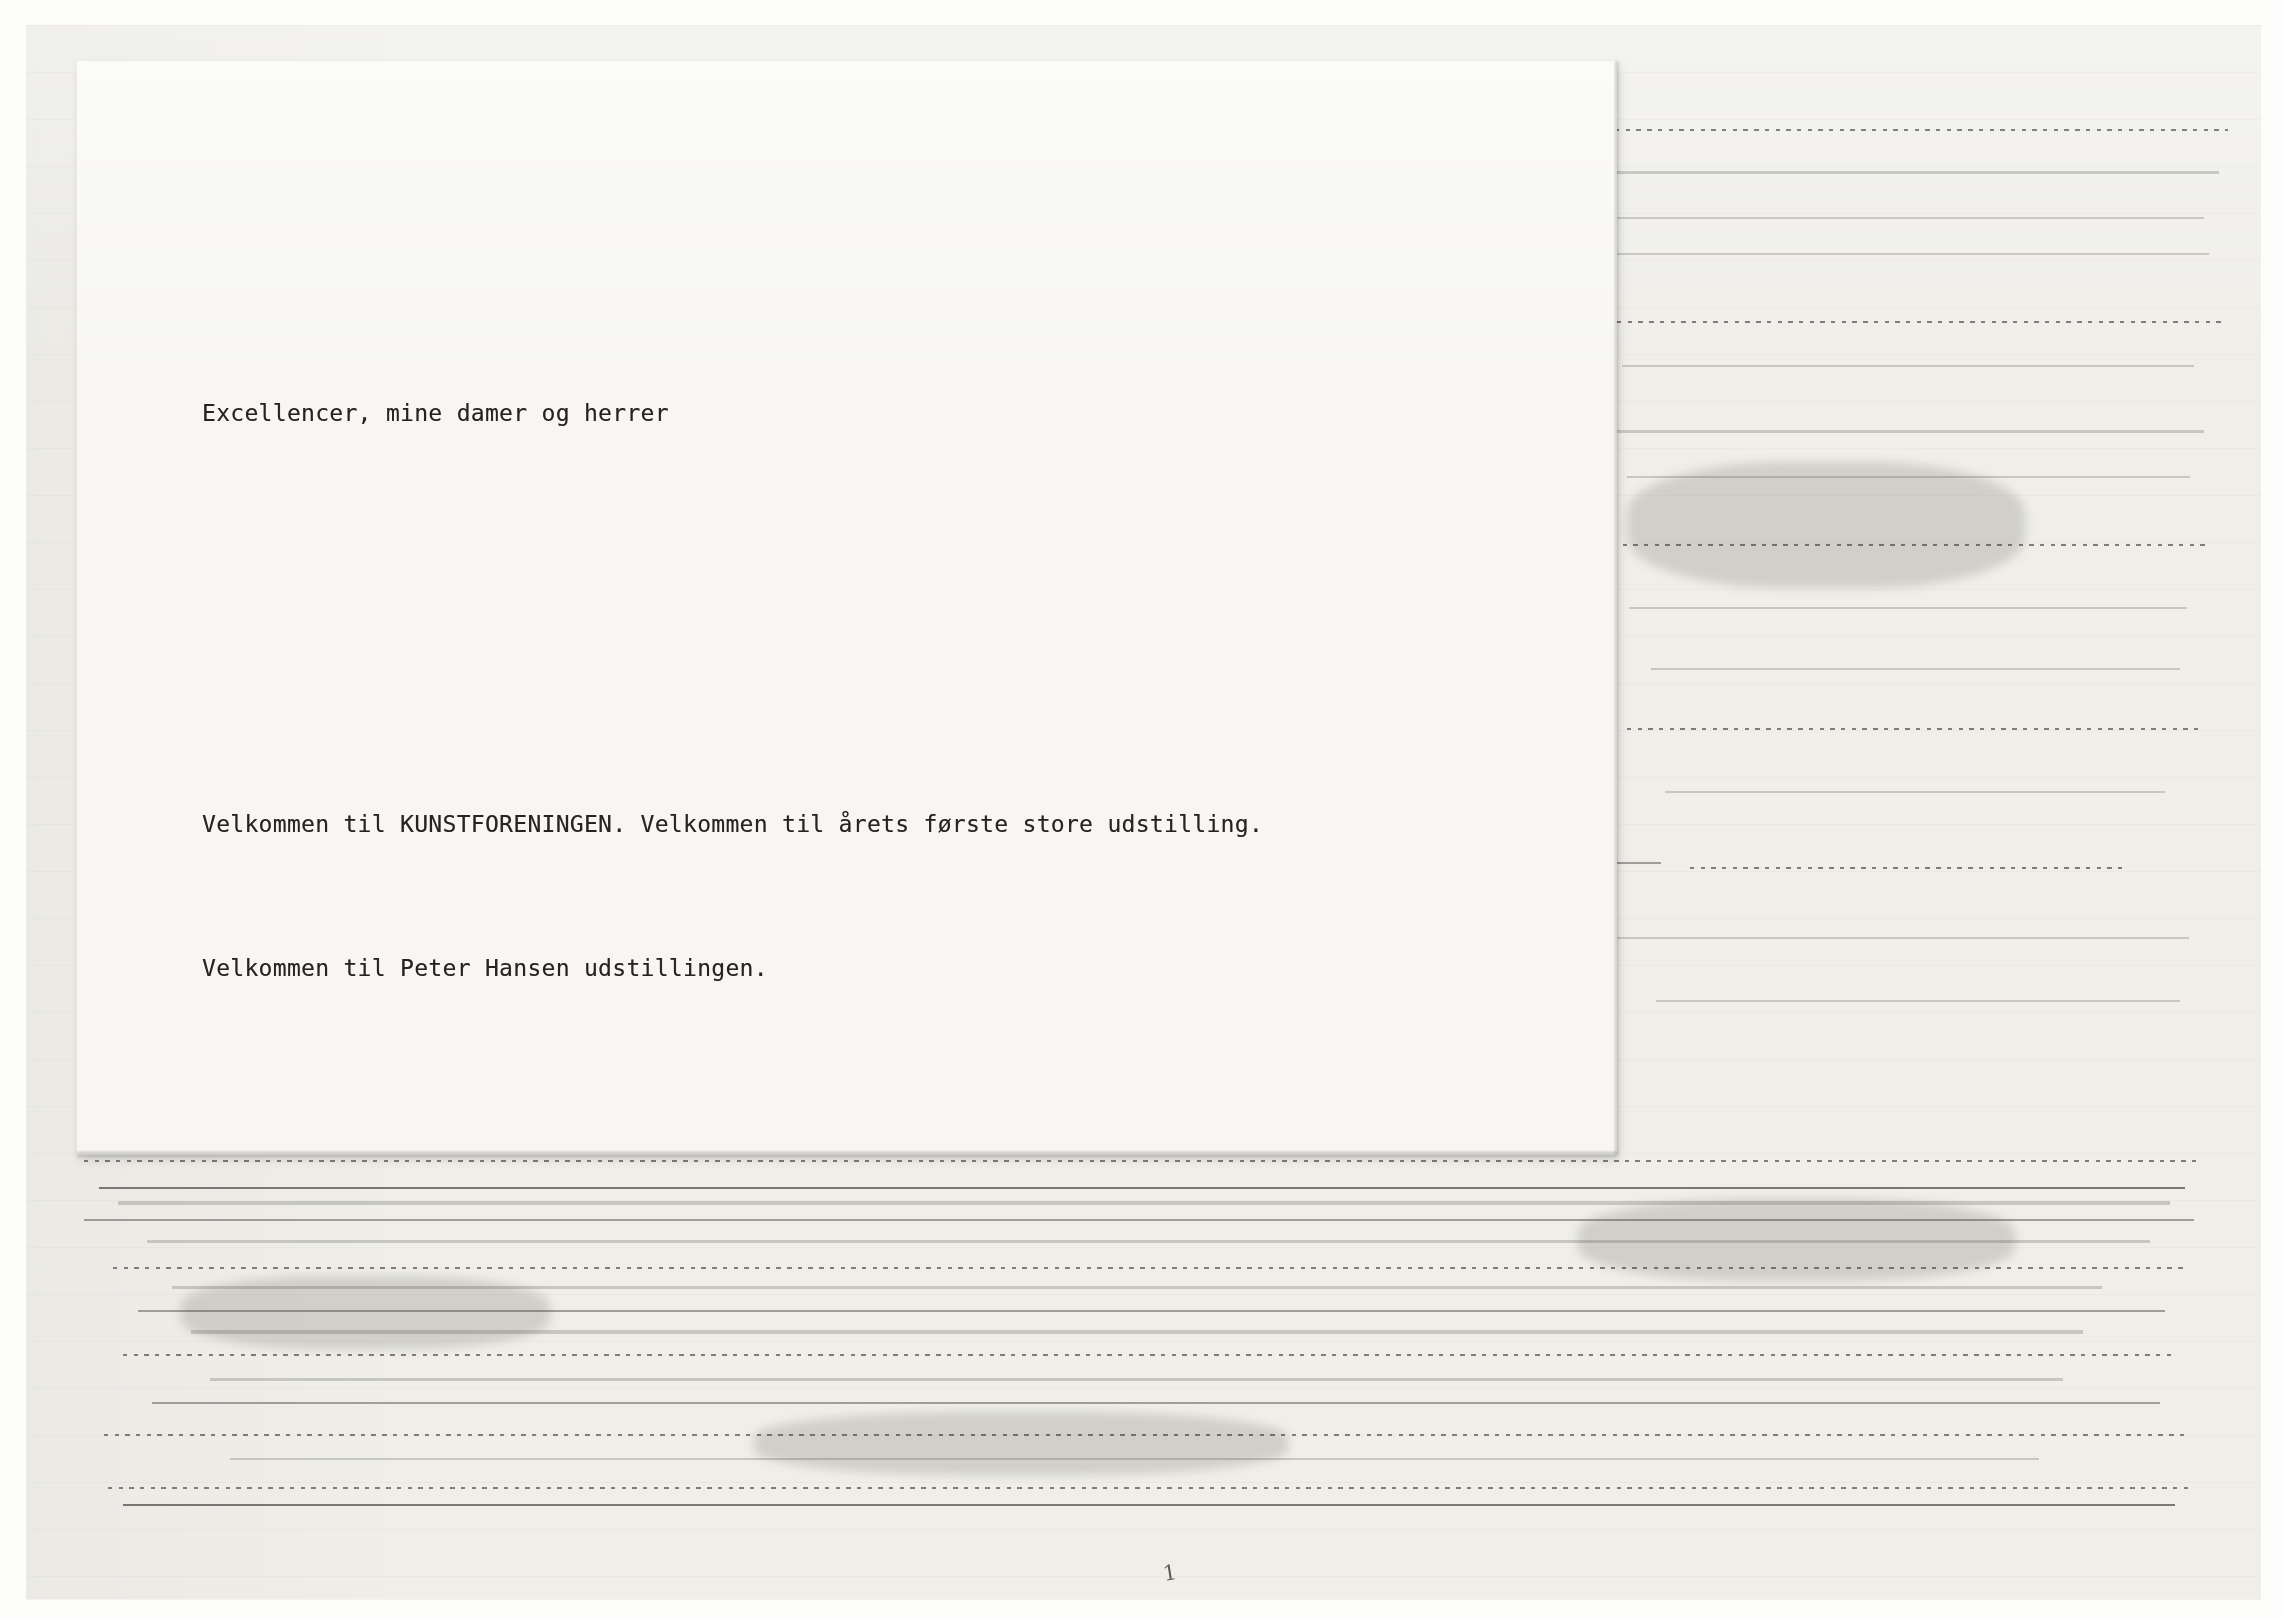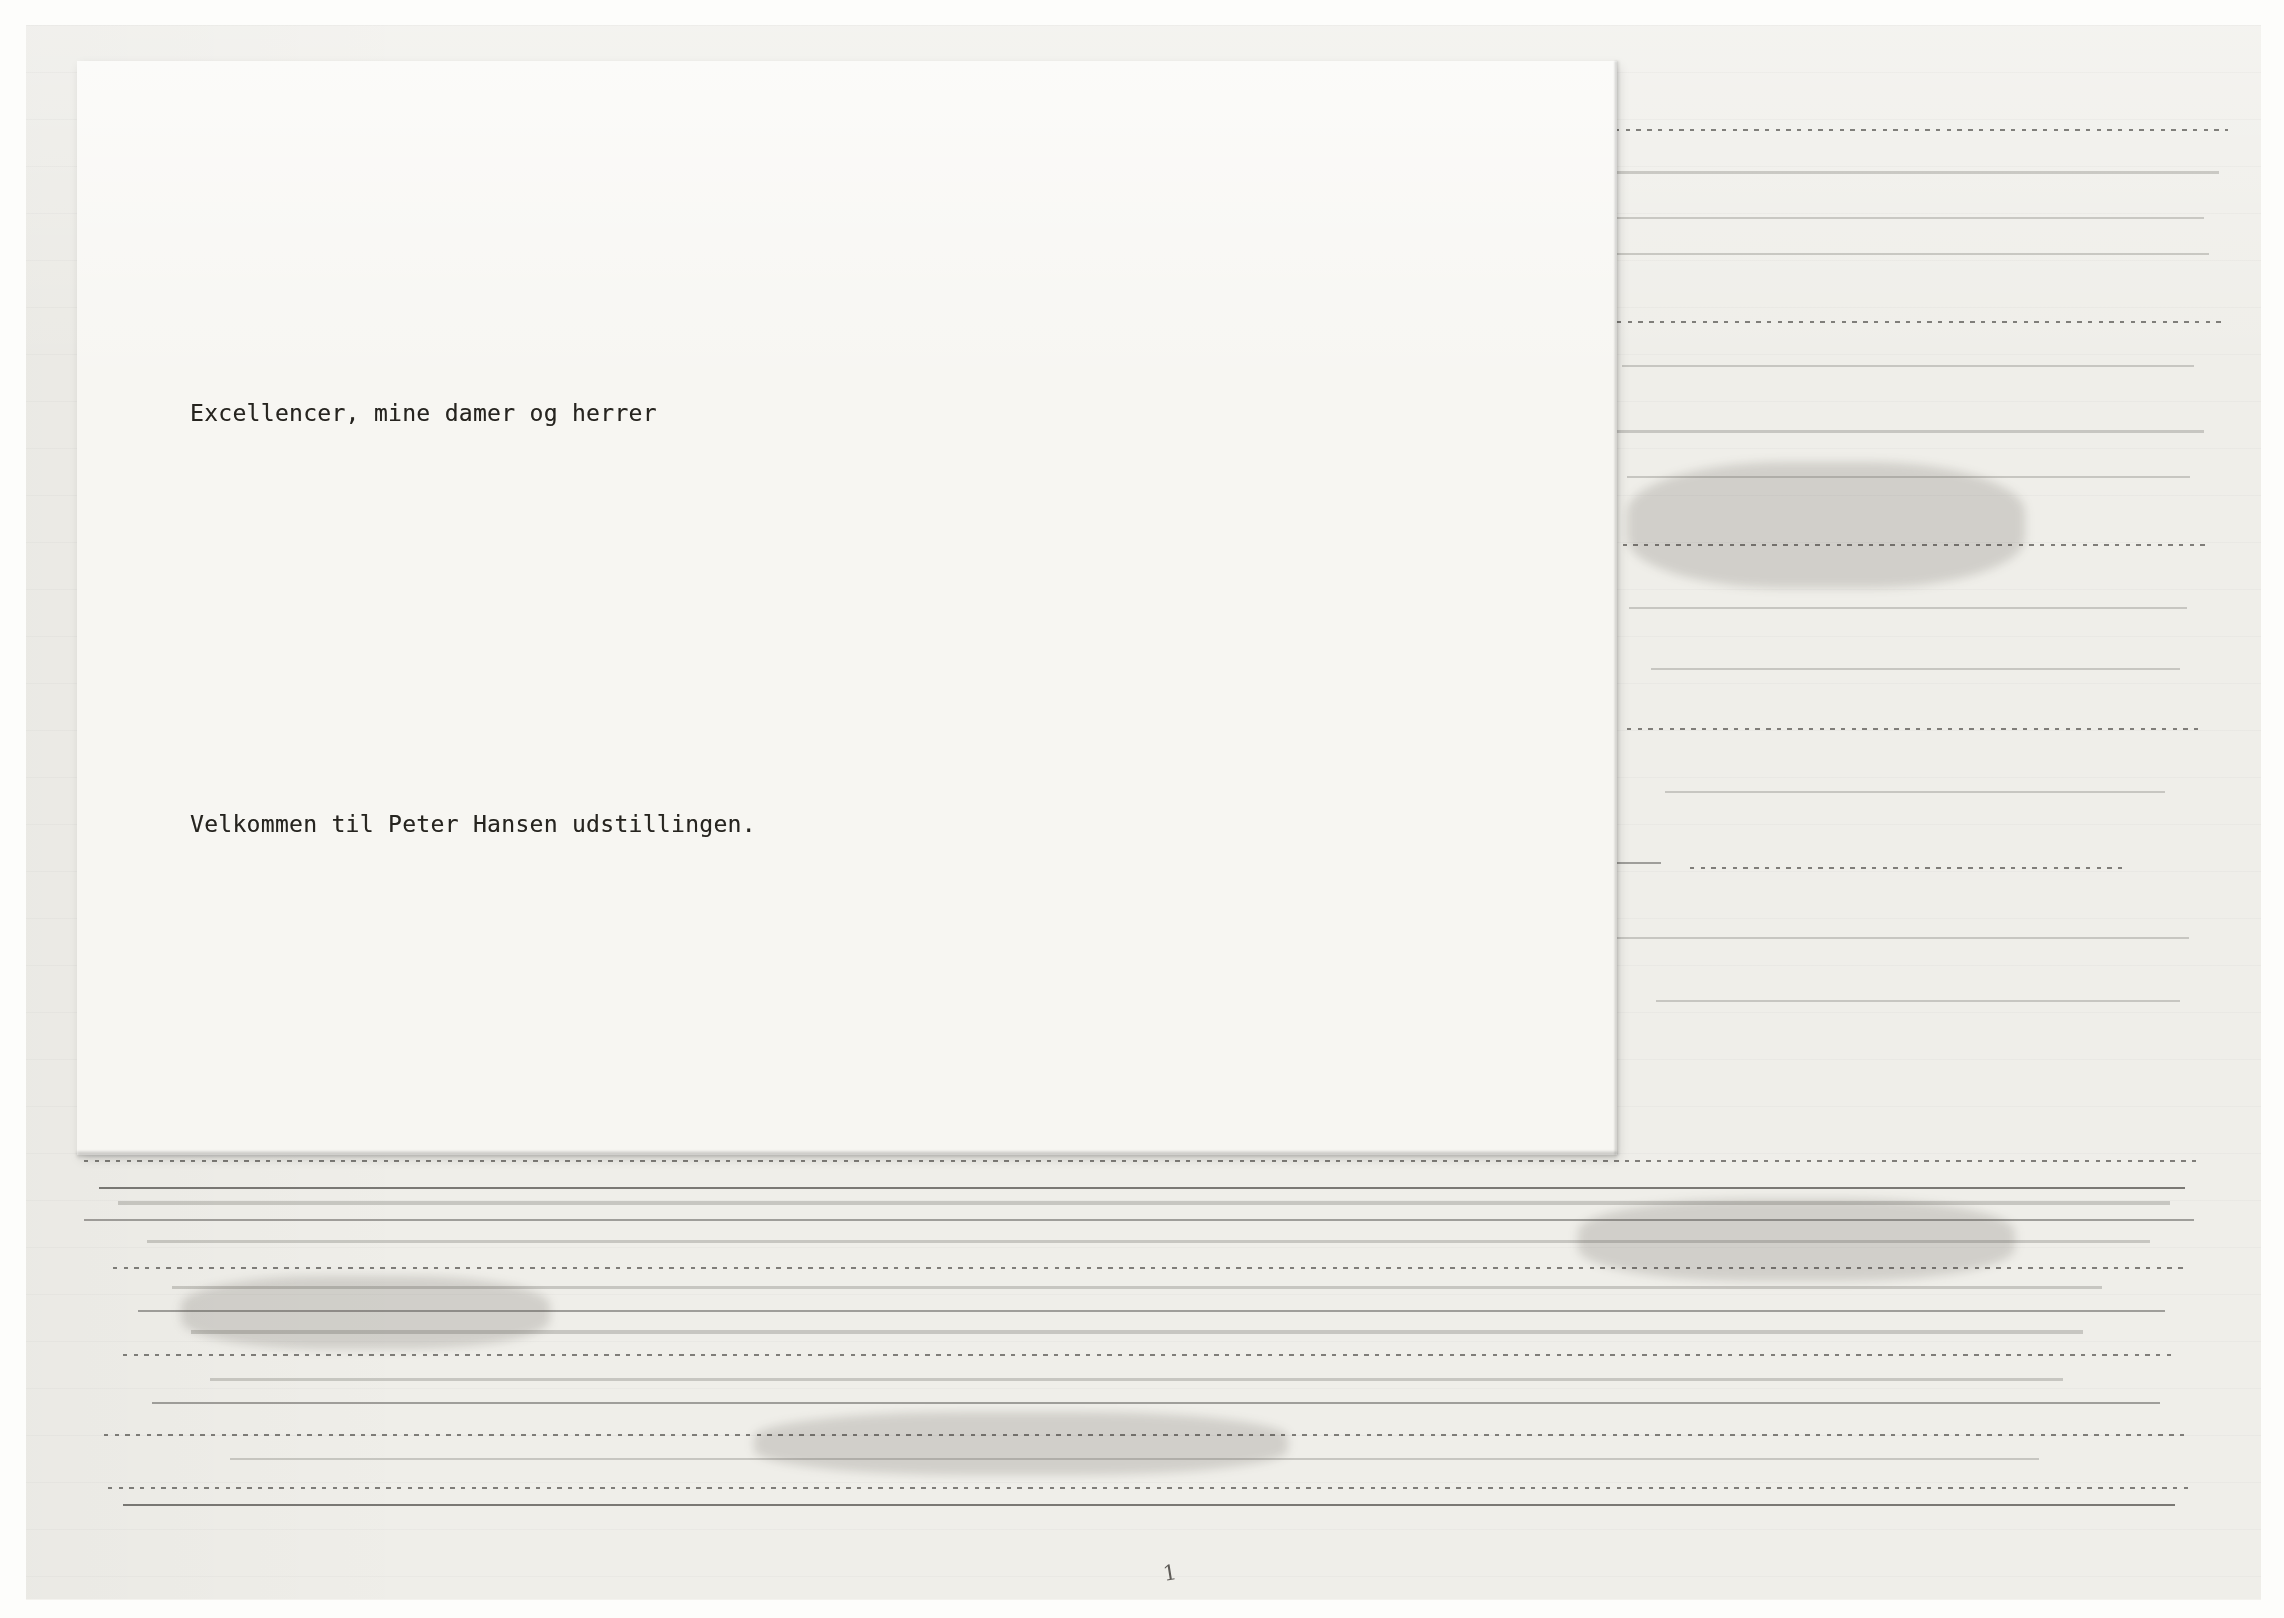--- a/index.html
+++ b/index.html
@@ -88,21 +88,21 @@
     left: 113px;
     top: 88px;
     width: 1373px;
     color: #26241f;
     font-family: "DejaVu Sans Mono", monospace;
     font-size: 23px;
     line-height: 48px;
     letter-spacing: 0.3px;
     white-space: pre;
   }
-  .para { margin: 0 0 27px 0; }
+  .para { margin: 0 0 27px 12px; }
   .line { display: block; text-shadow: 0.2px 0.2px 0 rgba(0,0,0,0.32); }
 
   
   .streaks {
     position: absolute;
     left: 0; top: 0; right: 0; bottom: 0;
     pointer-events: none;
   }
   .st {
     position: absolute;
@@ -201,20 +201,21 @@
       <div class="paper-edge-right"></div>
       <div class="paper-edge-bottom"></div>
 
       <div class="typed">
 
         <p class="para">
           <span class="line">Excellencer, mine damer og herrer</span>
         </p>
 
         <p class="para">
+          <span class="line">Velkommen til KUNSTFORENINGEN. Velkommen til årets første store udstilling.</span>
           <span class="line">Velkommen til Peter Hansen udstillingen.</span>
         </p>
 
         <p class="para">
           
           
           
           
           
         </p>

